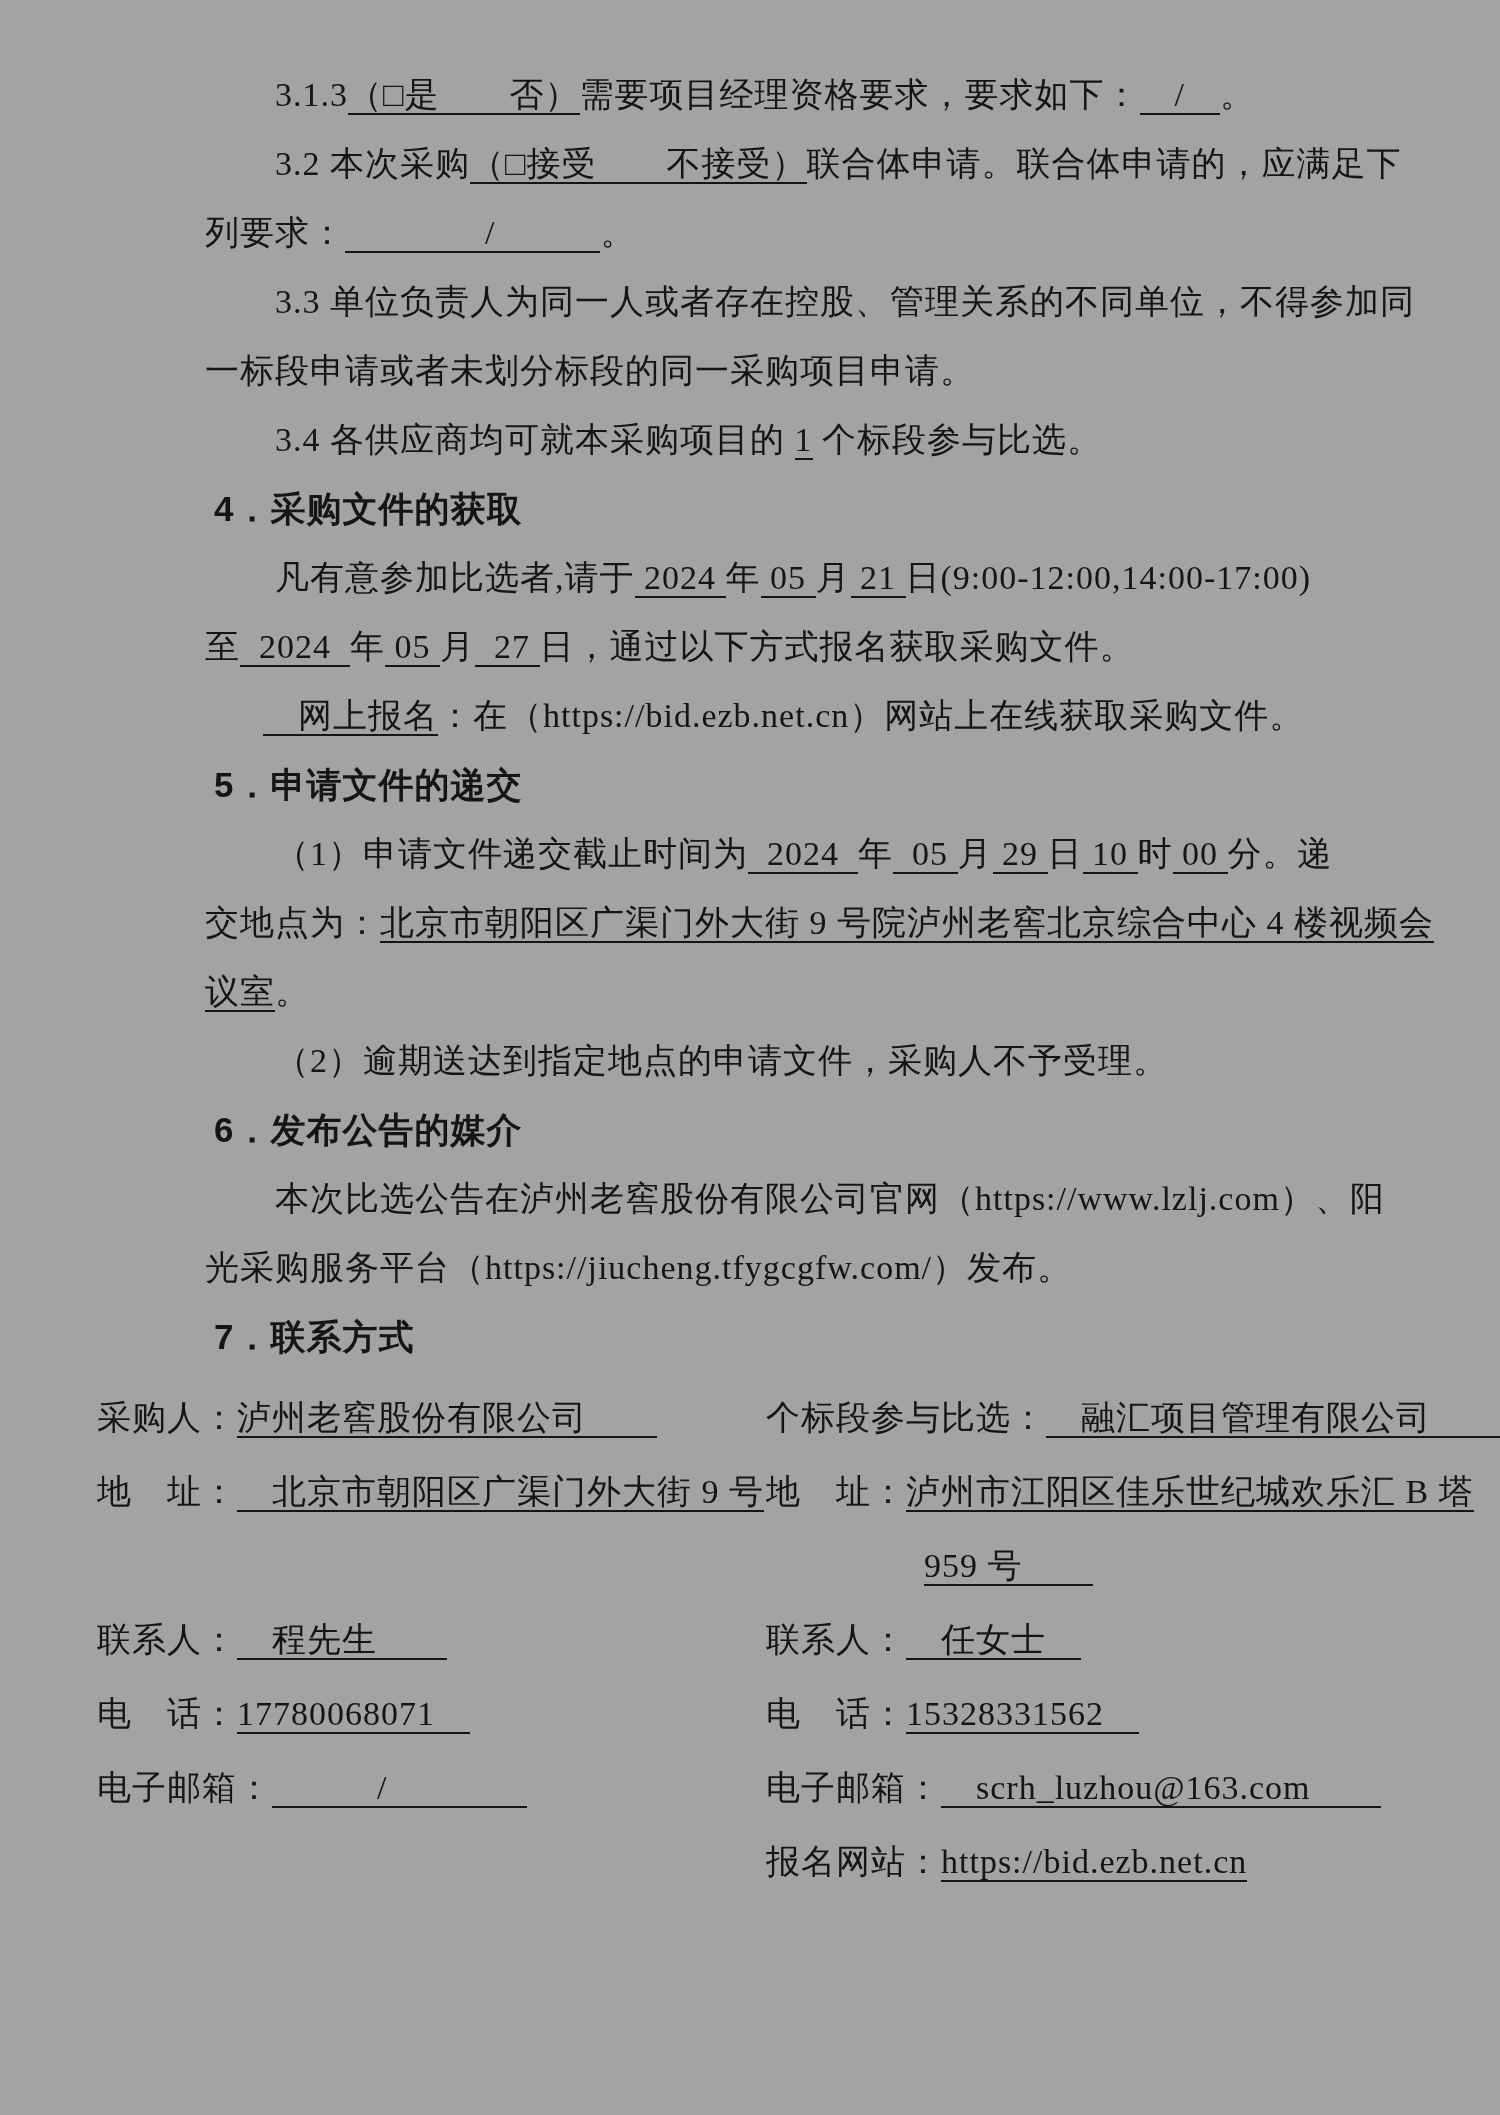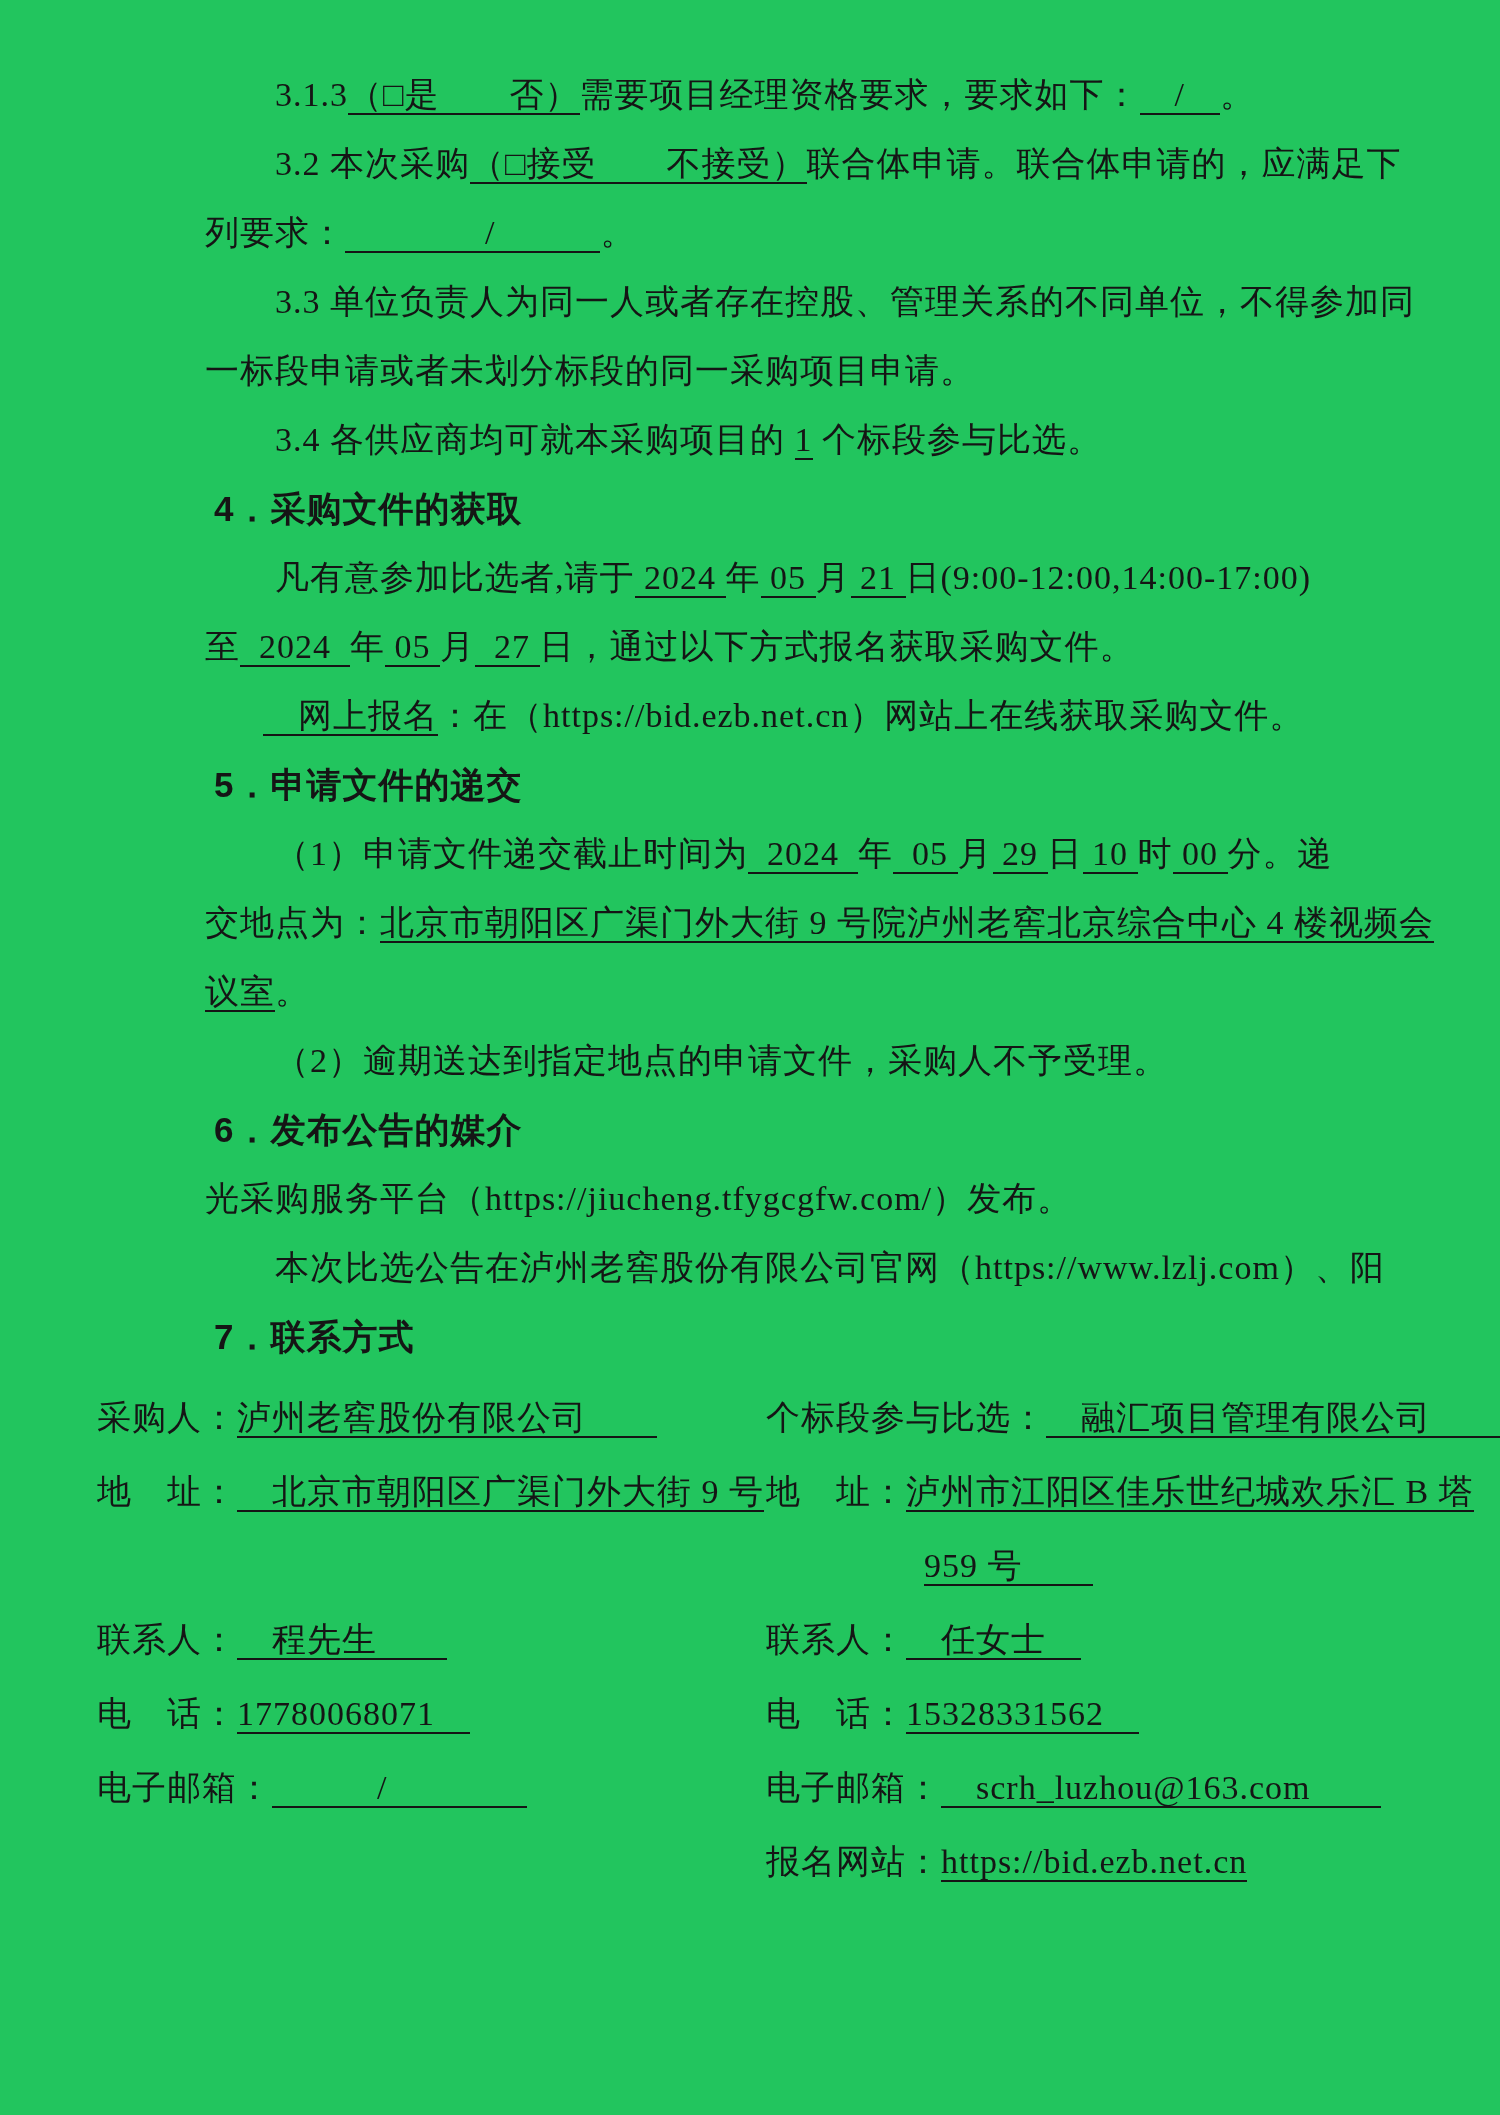--- a/index.html
+++ b/index.html
@@ -1,21 +1,21 @@
 <!DOCTYPE html>
 <html><head>
 <meta charset="utf-8">
 <style>
   * { box-sizing: border-box; }
   html, body { margin: 0; padding: 0; background: #ffffff; }
   .page {
     position: relative;
     width: 1500px;
     height: 2115px;
-    background: #22c55e;
+    background: #a3a3a3;
     padding: 60px 15px 0 97px;
     font-family: "Liberation Serif", "DejaVu Serif", serif;
     font-size: 34px;
     color: #151515;
     overflow: hidden;
   }
   .body-col { margin-left: 108px; margin-right: 20px; }
   p.line {
     margin: 0;
     line-height: 69px;
@@ -75,23 +75,23 @@
 
     <p class="line"><span>交地点为：</span><span class="u">北京市朝阳区广渠门外大街 9 号院泸州老窖北京综合中心 4 楼视频会</span></p>
 
     <p class="line"><span class="u">议室</span><span>。</span></p>
 
     <p class="line indent"><span>（2）逾期送达到指定地点的申请文件，采购人不予受理。</span></p>
 
 
     <p class="line heading">6．发布公告的媒介</p>
 
+    <p class="line indent"><span>本次比选公告在泸州老窖股份有限公司官网（https://www.lzlj.com）、阳</span></p>
+
     <p class="line"><span>光采购服务平台（https://jiucheng.tfygcgfw.com/）发布。</span></p>
-
-    <p class="line indent"><span>本次比选公告在泸州老窖股份有限公司官网（https://www.lzlj.com）、阳</span></p>
 
     <p class="line heading">7．联系方式</p>
 
   </div>
 
   <div class="contacts">
 
     <div class="ccell"><span>采购人：</span><span class="u">泸州老窖股份有限公司　　</span></div>
 
     <div class="ccell"><span>个标段参与比选：</span><span class="u">　融汇项目管理有限公司　　　</span></div>

